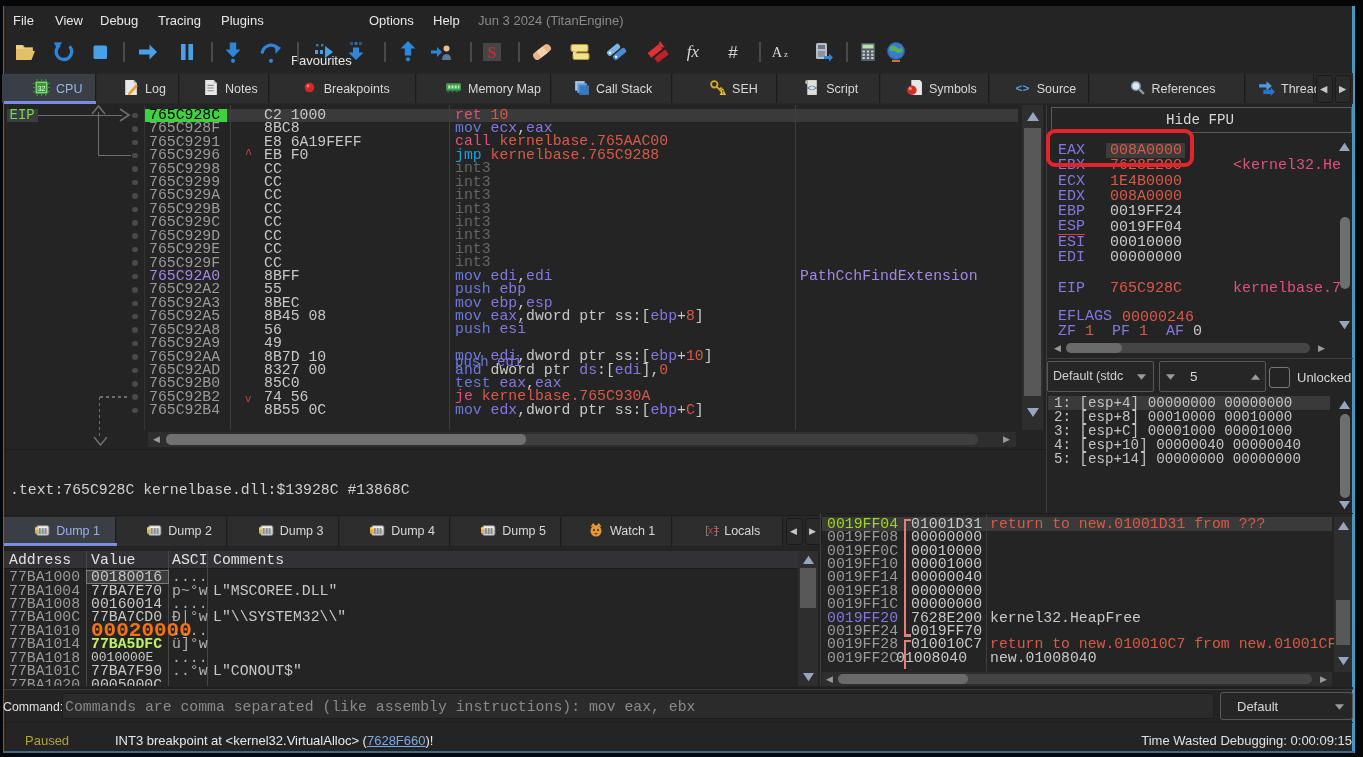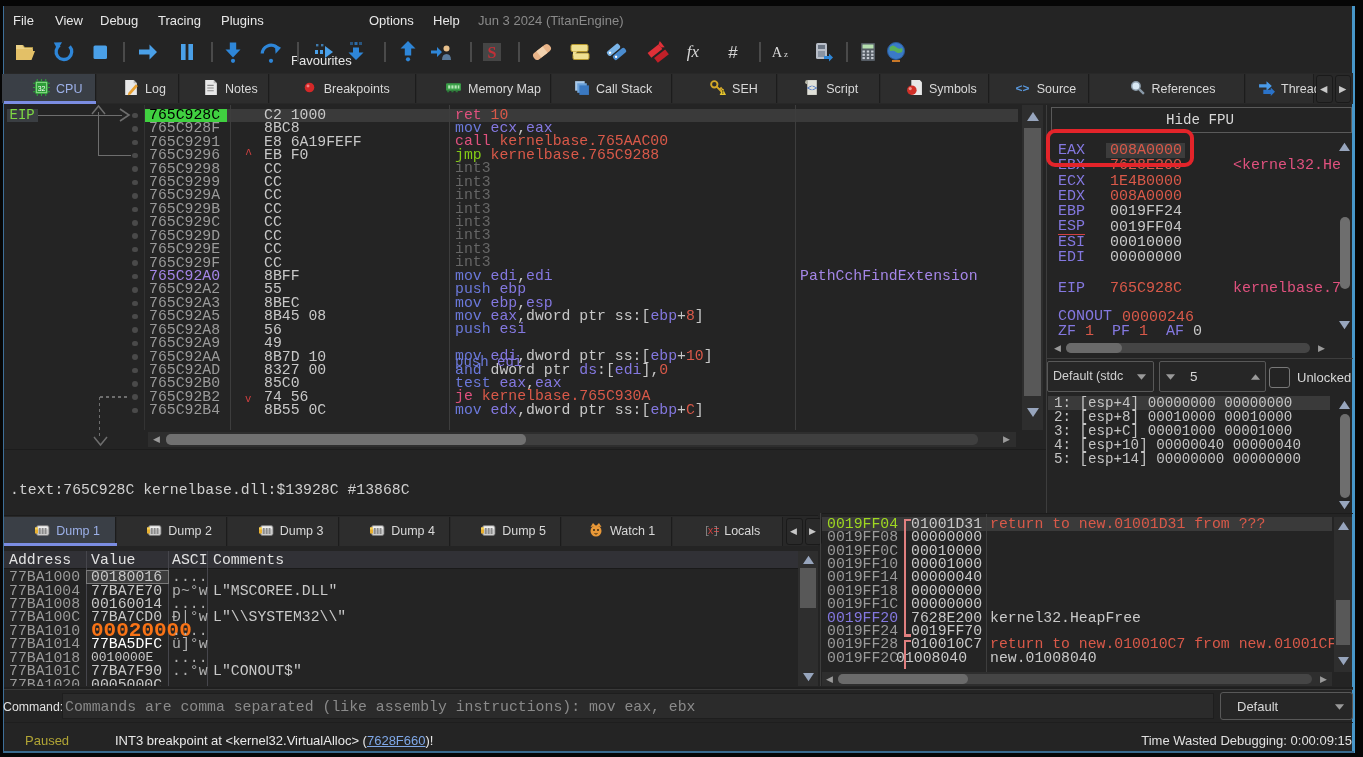--- a/index.html
+++ b/index.html
@@ -258,21 +258,21 @@
 <div class="m" style="left:149.0px;top:121.3px;line-height:14.80px;font-size:14.8px;color:#9a9a9a;">765C928F</div>
 <div class="m" style="left:264.0px;top:121.3px;line-height:14.80px;font-size:14.8px;color:#c8c8c8;">8BC8</div>
 <div class="m" style="left:455px;top:122.0px;line-height:13.42px;font-size:14.8px"><span style="color:#6b79db">mov </span><span style="color:#8478e0">ecx</span><span style="color:#c8c8c8">,</span><span style="color:#8478e0">eax</span></div>
 <div style="left:132px;top:126.0px;width:5.6px;height:5.6px;border-radius:3px;background:#4a4a4a"></div>
 <div class="m" style="left:149.0px;top:134.8px;line-height:14.80px;font-size:14.8px;color:#9a9a9a;">765C9291</div>
 <div class="m" style="left:264.0px;top:134.8px;line-height:14.80px;font-size:14.8px;color:#c8c8c8;">E8 6A19FEFF</div>
 <div class="m" style="left:455px;top:135.4px;line-height:13.42px;font-size:14.8px"><span style="color:#e0517e">call </span><span style="color:#d95949">kernelbase.765AAC00</span></div>
 <div style="left:132px;top:139.5px;width:5.6px;height:5.6px;border-radius:3px;background:#4a4a4a"></div>
 <div class="m" style="left:149.0px;top:148.2px;line-height:14.80px;font-size:14.8px;color:#9a9a9a;">765C9296</div>
 <div class="m" style="left:264.0px;top:148.2px;line-height:14.80px;font-size:14.8px;color:#c8c8c8;">EB F0</div>
-<div class="m" style="left:455px;top:148.9px;line-height:13.42px;font-size:14.8px"><span style="color:#84cc16">jmp </span><span style="color:#d95949">kernelbase.765C9288</span></div>
+<div class="m" style="left:455px;top:148.9px;line-height:13.42px;font-size:14.8px"><span style="color:#0ea5e9">jmp </span><span style="color:#d95949">kernelbase.765C9288</span></div>
 <div class="m" style="left:245.0px;top:148.6px;line-height:12.00px;font-size:12px;color:#d04040;">^</div>
 <div style="left:132px;top:152.9px;width:5.6px;height:5.6px;border-radius:3px;background:#4a4a4a"></div>
 <div class="m" style="left:149.0px;top:161.6px;line-height:14.80px;font-size:14.8px;color:#9a9a9a;">765C9298</div>
 <div class="m" style="left:264.0px;top:161.6px;line-height:14.80px;font-size:14.8px;color:#c8c8c8;">CC</div>
 <div class="m" style="left:455px;top:162.3px;line-height:13.42px;font-size:14.8px"><span style="color:#666666">int3</span></div>
 <div style="left:132px;top:166.3px;width:5.6px;height:5.6px;border-radius:3px;background:#4a4a4a"></div>
 <div class="m" style="left:149.0px;top:175.0px;line-height:14.80px;font-size:14.8px;color:#9a9a9a;">765C9299</div>
 <div class="m" style="left:264.0px;top:175.0px;line-height:14.80px;font-size:14.8px;color:#c8c8c8;">CC</div>
 <div class="m" style="left:455px;top:175.7px;line-height:13.42px;font-size:14.8px"><span style="color:#666666">int3</span></div>
 <div style="left:132px;top:179.7px;width:5.6px;height:5.6px;border-radius:3px;background:#4a4a4a"></div>
@@ -394,21 +394,21 @@
 <div class="m" style="left:1058px;top:219.4px;line-height:15.2px;font-size:15px;color:#8478e0">ESP</div>
 <div style="left:1058px;top:233.8px;width:27px;height:1.5px;background:#d04040"></div>
 <div class="m" style="left:1110.0px;top:219.5px;line-height:15.00px;font-size:15px;color:#c8c8c8;">0019FF04</div>
 <div class="m" style="left:1058px;top:234.7px;line-height:15.2px;font-size:15px;color:#8478e0">ESI</div>
 <div class="m" style="left:1110.0px;top:234.8px;line-height:15.00px;font-size:15px;color:#c8c8c8;">00010000</div>
 <div class="m" style="left:1058px;top:250.0px;line-height:15.2px;font-size:15px;color:#8478e0">EDI</div>
 <div class="m" style="left:1110.0px;top:250.1px;line-height:15.00px;font-size:15px;color:#c8c8c8;">00000000</div>
 <div class="m" style="left:1058px;top:280.6px;line-height:15.2px;font-size:15px;color:#8478e0">EIP</div>
 <div class="m" style="left:1110.0px;top:280.7px;line-height:15.00px;font-size:15px;color:#d95949;">765C928C</div>
 <div class="m" style="left:1233px;top:280.6px;line-height:15.2px;font-size:15px;color:#e0517e">kernelbase.7</div>
-<div class="m" style="left:1058px;top:309.4px;line-height:15.2px;font-size:15px"><span style="color:#8478e0">CONOUT</span></div>
+<div class="m" style="left:1058px;top:309.4px;line-height:15.2px;font-size:15px"><span style="color:#8478e0">EFLAGS</span></div>
 <div class="m" style="left:1122.0px;top:309.5px;line-height:15.00px;font-size:15px;color:#d95949;">00000246</div>
 <div class="m" style="left:1058px;top:324.4px;line-height:15.2px;font-size:15px"><span style="color:#8478e0">ZF </span><span style="color:#d95949">1</span><span style="color:#c8c8c8">  </span><span style="color:#8478e0">PF </span><span style="color:#d95949">1</span><span style="color:#c8c8c8">  </span><span style="color:#8478e0">AF </span><span style="color:#c8c8c8">0</span></div>
 <svg style="left:1338px;top:141px" width="13" height="11" viewBox="0 0 14 12">
     <path d="M1 11L7 2l6 9z" fill="#97a5bd"></path>
   </svg>
 <svg style="left:1338px;top:320px" width="13" height="11" viewBox="0 0 14 12">
     <path d="M1 1l6 9 6-9z" fill="#97a5bd"></path>
   </svg>
 <div style="left:1340px;top:217px;width:10px;height:72px;border-radius:5px;background:#6e6e6e"></div>
 <div class="s" style="left:1054.0px;top:343.5px;line-height:9.00px;font-size:9px;color:#9a9a9a;">◀</div>
@@ -553,21 +553,21 @@
 <div class="m" style="left:87.0px;top:27.9px;line-height:14.80px;font-size:14.8px;color:#c8c8c8;">00160014</div>
 <div class="m" style="left:168.0px;top:27.9px;line-height:14.80px;font-size:14.8px;color:#b0b0b0;">....</div>
 <div class="m" style="left:5.0px;top:41.4px;line-height:14.80px;font-size:14.8px;color:#9a9a9a;">77BA100C</div>
 <div class="m" style="left:87.0px;top:41.4px;line-height:14.80px;font-size:14.8px;color:#c8c8c8;">77BA7CD0</div>
 <div class="m" style="left:168.0px;top:41.4px;line-height:14.80px;font-size:14.8px;color:#b0b0b0;">Ð|°w</div>
 <div class="m" style="left:209.0px;top:41.4px;line-height:14.80px;font-size:14.8px;color:#c8c8c8;">L"\\SYSTEM32\\"</div>
 <div class="m" style="left:5.0px;top:54.8px;line-height:14.80px;font-size:14.8px;color:#9a9a9a;">77BA1010</div>
 <div class="m" style="left:87.0px;top:54.8px;line-height:14.80px;font-size:21px;color:#f97316;font-weight:bold;">00020000</div>
 <div class="m" style="left:168.0px;top:54.8px;line-height:14.80px;font-size:14.8px;color:#b0b0b0;">....</div>
 <div class="m" style="left:5.0px;top:68.2px;line-height:14.80px;font-size:14.8px;color:#9a9a9a;">77BA1014</div>
-<div class="m" style="left:87.0px;top:68.2px;line-height:14.80px;font-size:14.8px;color:#ffffff;">77BA5DFC</div>
+<div class="m" style="left:87.0px;top:68.2px;line-height:14.80px;font-size:14.8px;color:#bef264;font-weight:bold;">77BA5DFC</div>
 <div class="m" style="left:168.0px;top:68.2px;line-height:14.80px;font-size:14.8px;color:#b0b0b0;">ü]°w</div>
 <div class="m" style="left:5.0px;top:81.6px;line-height:14.80px;font-size:14.8px;color:#9a9a9a;">77BA1018</div>
 <div class="m" style="left:87.0px;top:81.6px;line-height:14.80px;font-size:13px;color:#c8c8c8;">0010000E</div>
 <div class="m" style="left:168.0px;top:81.6px;line-height:14.80px;font-size:14.8px;color:#b0b0b0;">....</div>
 <div class="m" style="left:5.0px;top:95.0px;line-height:14.80px;font-size:14.8px;color:#9a9a9a;">77BA101C</div>
 <div class="m" style="left:87.0px;top:95.0px;line-height:14.80px;font-size:14.8px;color:#c8c8c8;">77BA7F90</div>
 <div class="m" style="left:168.0px;top:95.0px;line-height:14.80px;font-size:14.8px;color:#b0b0b0;">..°w</div>
 <div class="m" style="left:209.0px;top:95.0px;line-height:14.80px;font-size:14.8px;color:#c8c8c8;">L"CONOUT$"</div>
 <div class="m" style="left:5.0px;top:108.5px;line-height:14.80px;font-size:14.8px;color:#9a9a9a;">77BA1020</div>
 <div class="m" style="left:87.0px;top:108.5px;line-height:14.80px;font-size:14.8px;color:#c8c8c8;">0005000C</div>

